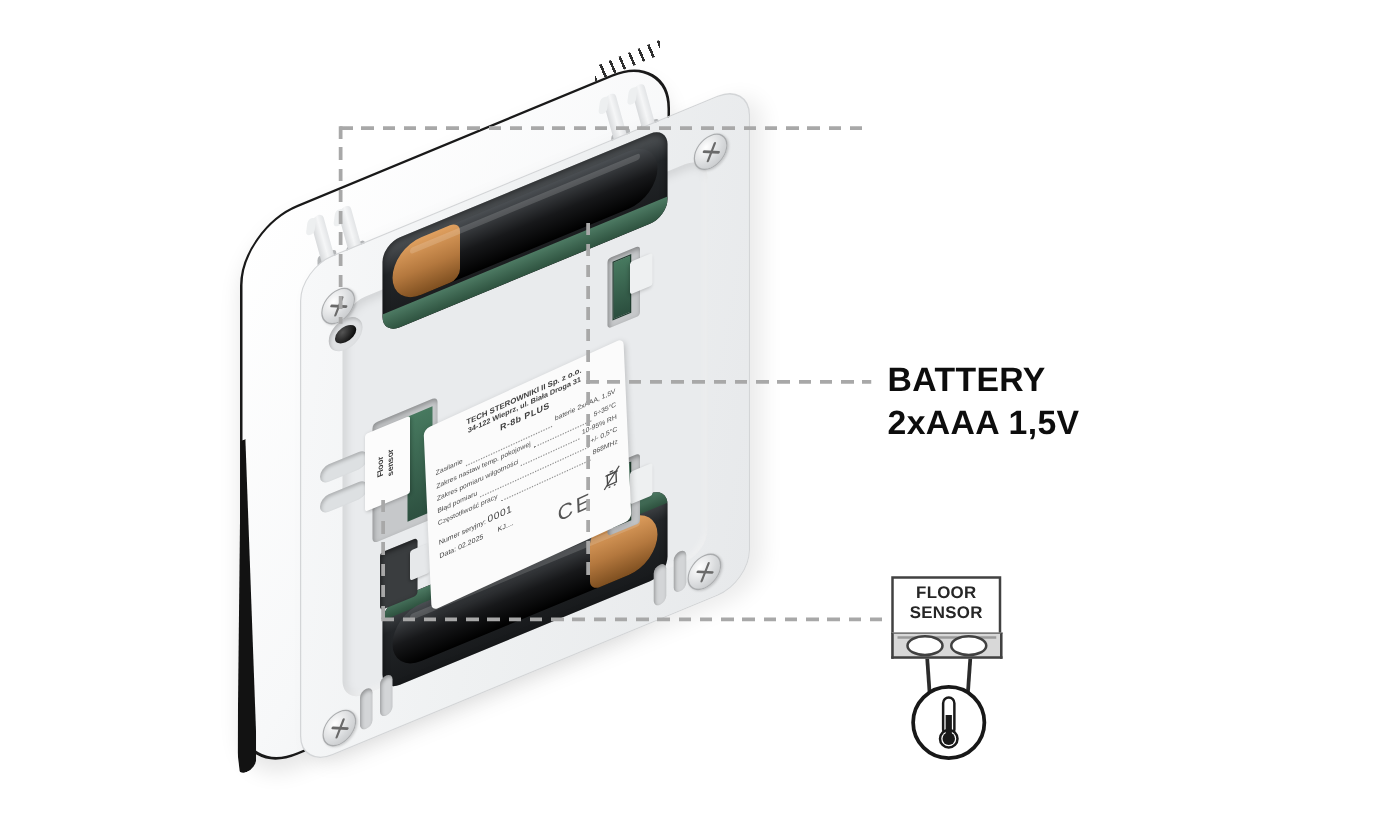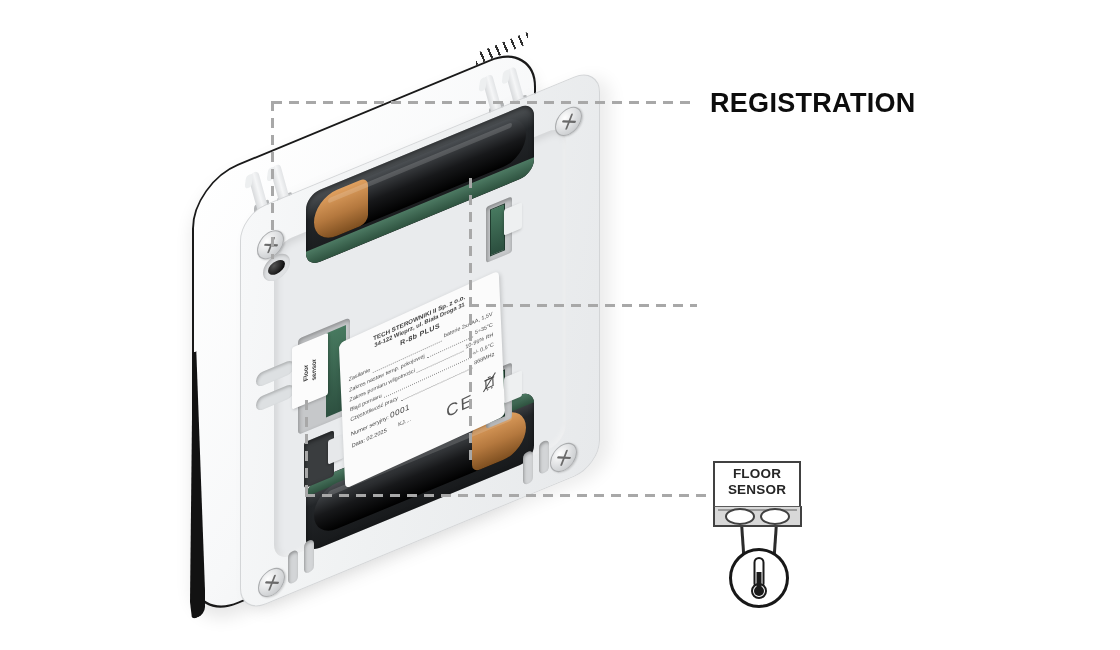--- a/index.html
+++ b/index.html
@@ -258,21 +258,24 @@
     <div class="a" id="reg-btn"></div>
   </div>
 
   <div class="a dash-h" id="dash-reg-h"></div>
   <div class="a dash-v" id="dash-reg-v"></div>
   <div class="a dash-v" id="dash-bat-v"></div>
   <div class="a dash-h" id="dash-bat-h"></div>
   <div class="a dash-v" id="dash-fs-v"></div>
   <div class="a dash-h" id="dash-fs-h"></div>
 
-  <div class="a callout" id="label-reg">REGISTRATION</div>
+  <div class="a callout" id="label-bat">
+    <div>BATTERY</div>
+    <div>2xAAA 1,5V</div>
+  </div>
 
   <div class="a wire" id="fs-wire-l"></div>
   <div class="a wire" id="fs-wire-r"></div>
   <div class="a" id="fs-box">
     <div class="a" id="fs-text">
       <div>FLOOR</div>
       <div>SENSOR</div>
     </div>
     <div class="a" id="fs-strip">
       <div class="a" id="fs-strip-line"></div>

